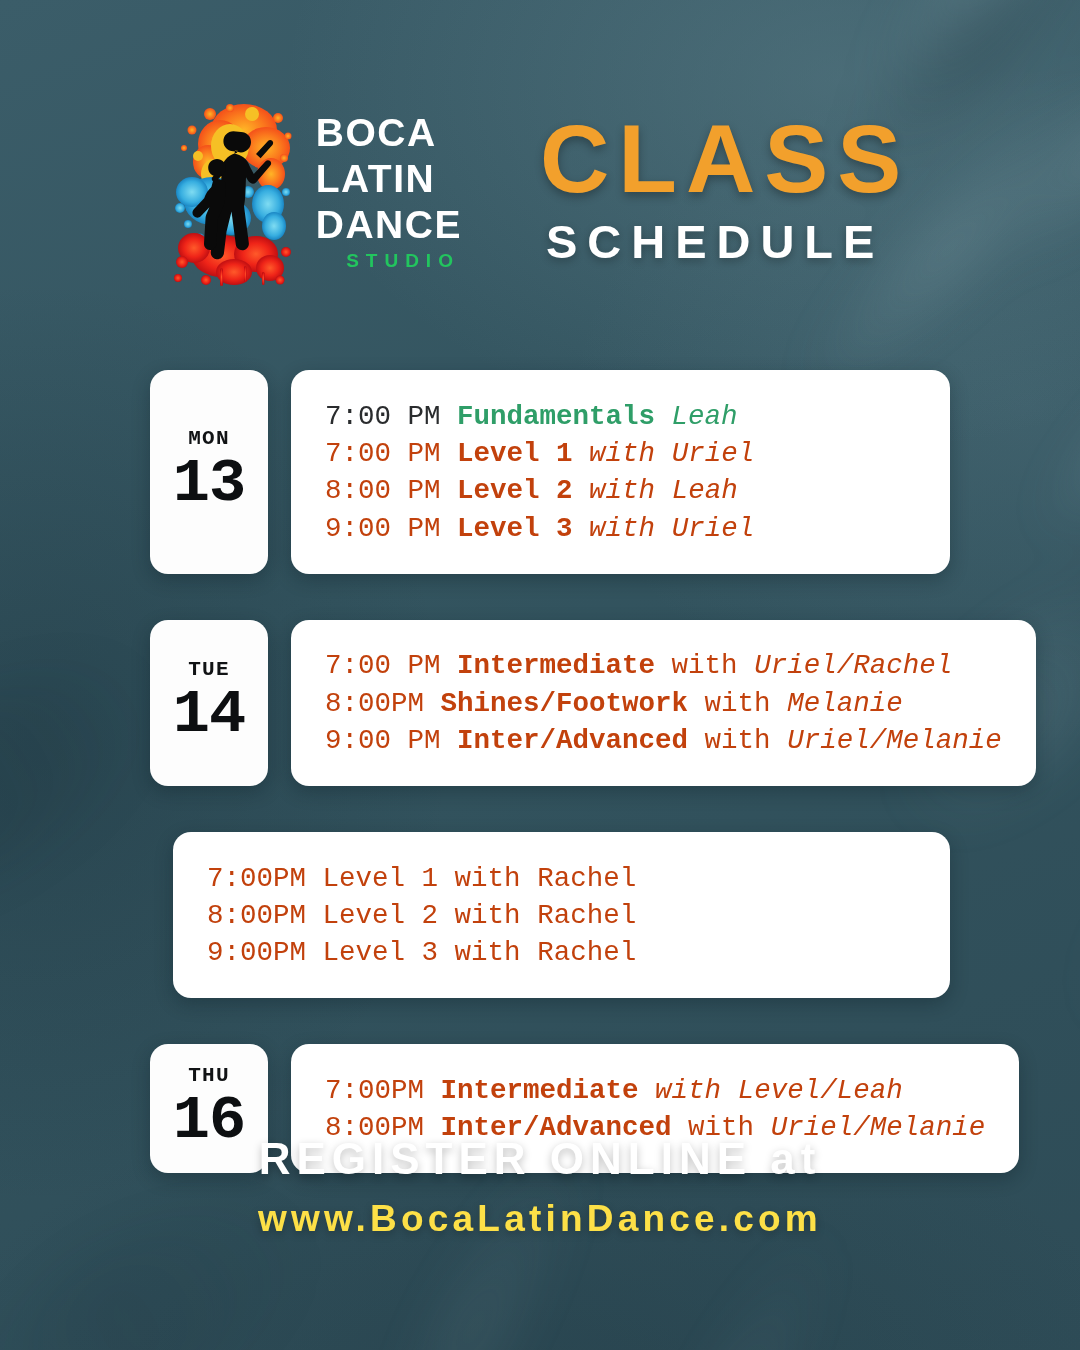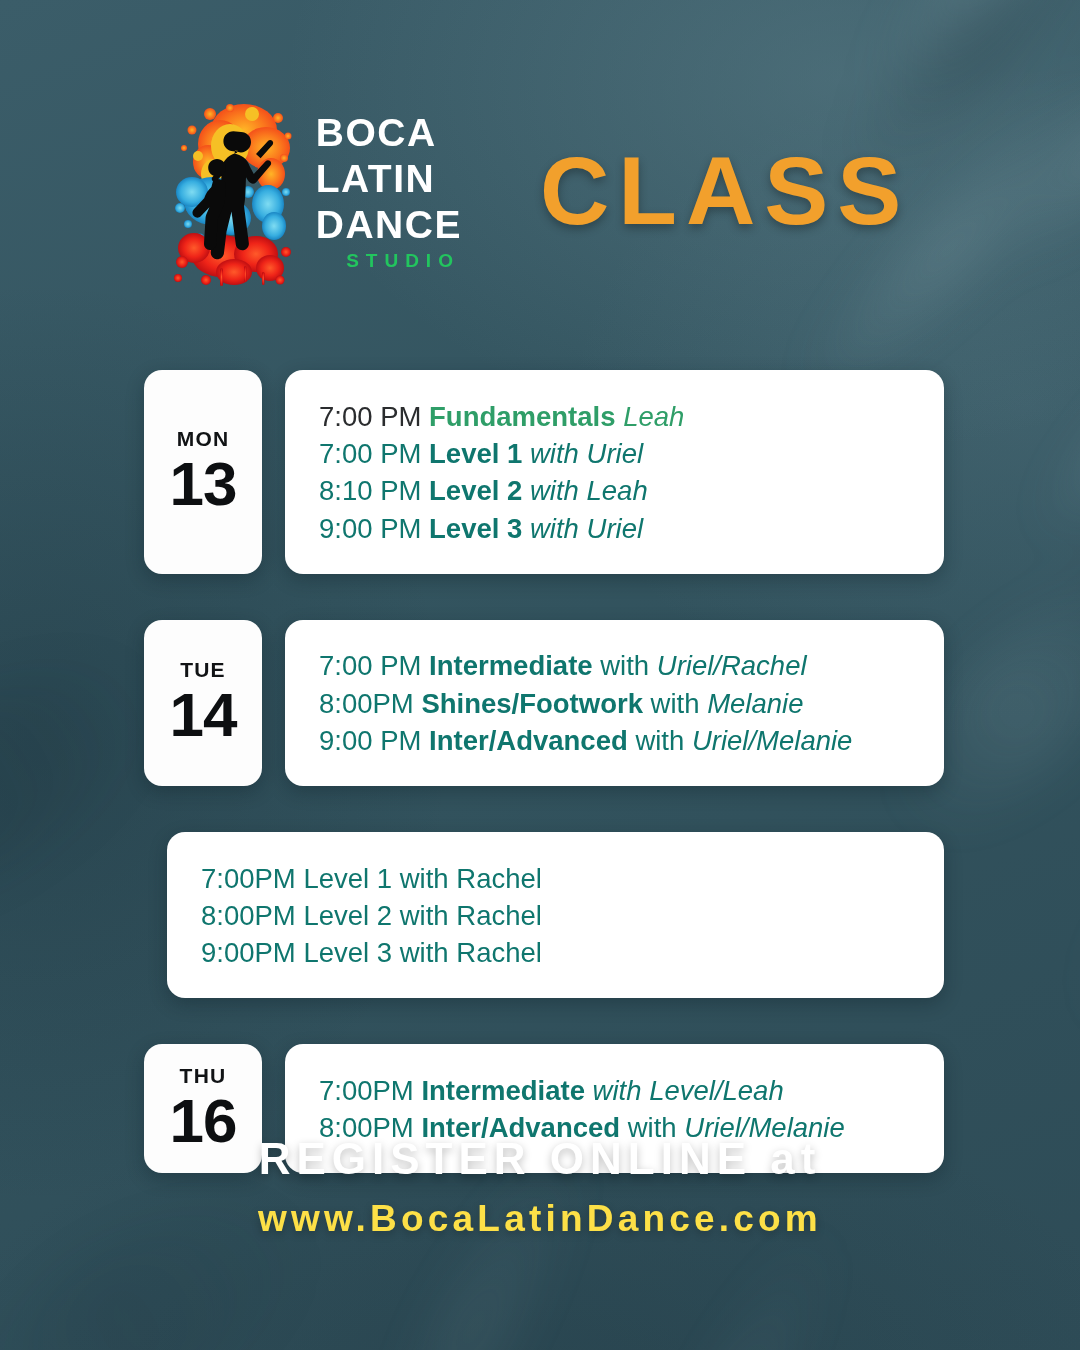--- a/index.html
+++ b/index.html
@@ -108,22 +108,23 @@
     font-weight:700;
     font-size:47px;
     letter-spacing:10px;
     margin-top:10px;
     padding-left:6px;
     text-shadow:0 3px 8px rgba(0,0,0,.28);
   }
 
   
   .schedule {
-    position:absolute; left:144px; top:370px;
+    position:absolute; left:150px; top:370px;
     width:800px;
+    font-family:Liberation Mono, monospace;
   }
   .day-row {
     display:flex;
     align-items:stretch;
     margin-bottom:46px;
   }
   .day-badge {
     width:118px;
     flex:none;
     background:#fdfdfd;
@@ -157,21 +158,21 @@
     border-radius:18px;
     padding:28px 34px 26px 34px;
     display:flex;
     flex-direction:column;
     justify-content:center;
     box-shadow:0 6px 18px rgba(10,25,32,.30);
   }
   .class-line {
     font-size:27.5px;
     line-height:1.18;
-    color:#0f766e;
+    color:#c2410c;
     white-space:nowrap;
     padding:2.5px 0;
   }
   .class-line .time   { font-weight:400; }
   .class-line .name   { font-weight:700; }
   .class-line .with   { font-weight:400; font-style:italic; }
   .class-line .with-plain { font-weight:400; font-style:normal; }
   .class-line .teacher{ font-weight:400; font-style:italic; }
   .class-line.plain .name    { font-weight:400; }
   .class-line.plain .with,
@@ -323,20 +324,21 @@
       <div class="brand-words">
         <div class="w">BOCA</div>
         <div class="w">LATIN</div>
         <div class="w">DANCE</div>
         <div class="studio">STUDIO</div>
       </div>
     </div>
 
     <div class="titles">
       <div class="title-main">CLASS</div>
+      <div class="title-sub">SCHEDULE</div>
     </div>
   </div>
 
   <div class="schedule">
 
     <div class="day-row row-mon">
       <div class="day-badge">
         <div class="day-abbr">MON</div>
         <div class="day-num">13</div>
       </div>
@@ -346,21 +348,21 @@
           <span class="name">Fundamentals</span>
           <span class="teacher">Leah</span>
         </div>
         <div class="class-line">
           <span class="time">7:00 PM</span>
           <span class="name">Level 1</span>
           <span class="with">with</span>
           <span class="teacher">Uriel</span>
         </div>
         <div class="class-line">
-          <span class="time">8:10 PM</span>
+          <span class="time">8:00 PM</span>
           <span class="name">Level 2</span>
           <span class="with">with</span>
           <span class="teacher">Leah</span>
         </div>
         <div class="class-line">
           <span class="time">9:00 PM</span>
           <span class="name">Level 3</span>
           <span class="with">with</span>
           <span class="teacher">Uriel</span>
         </div>

